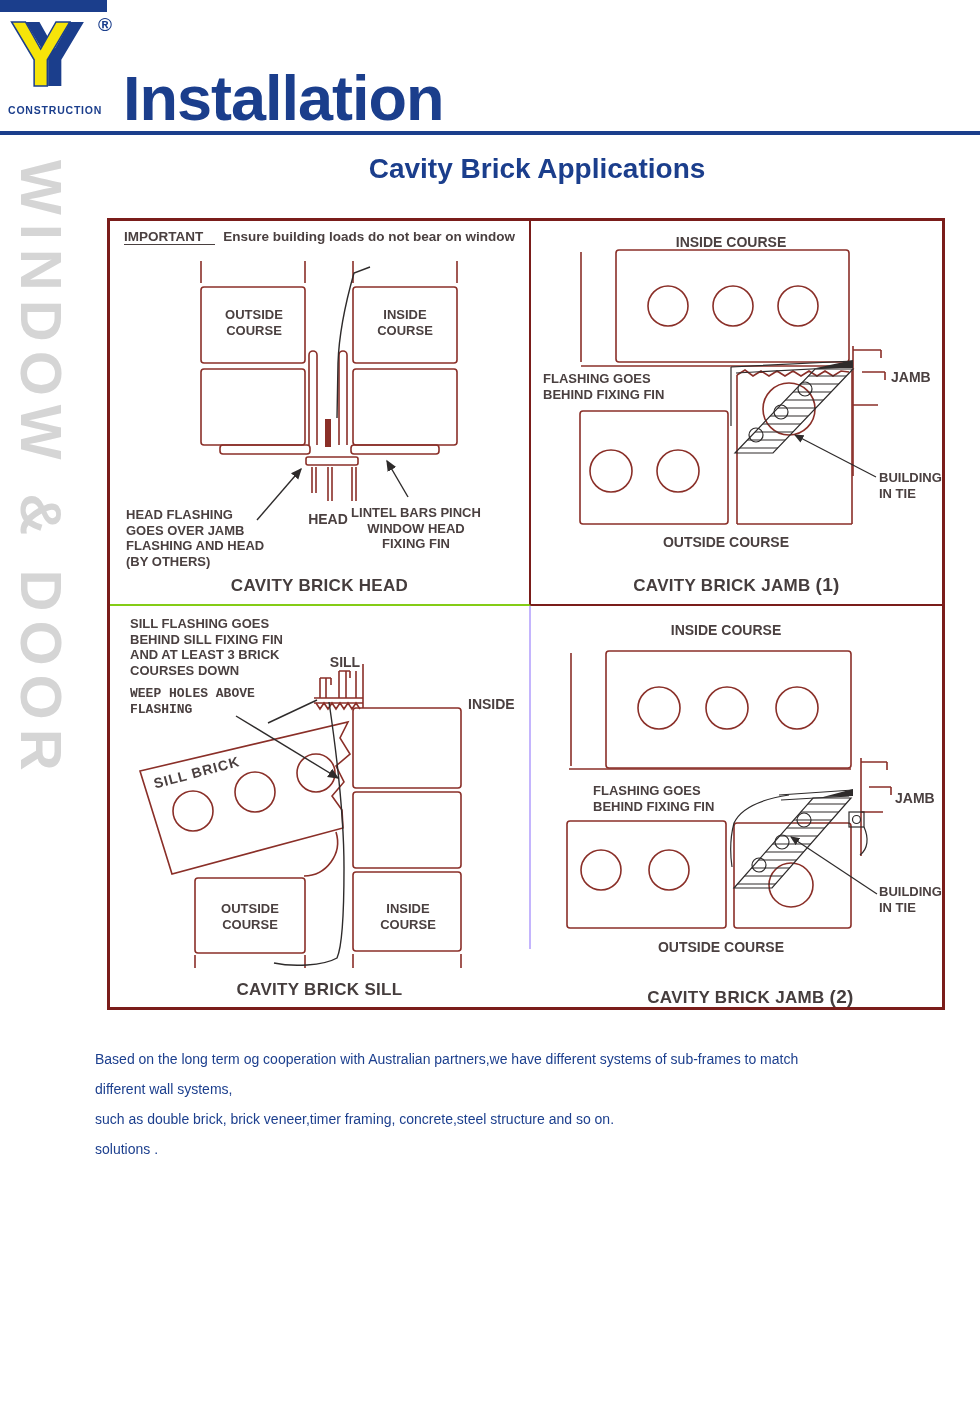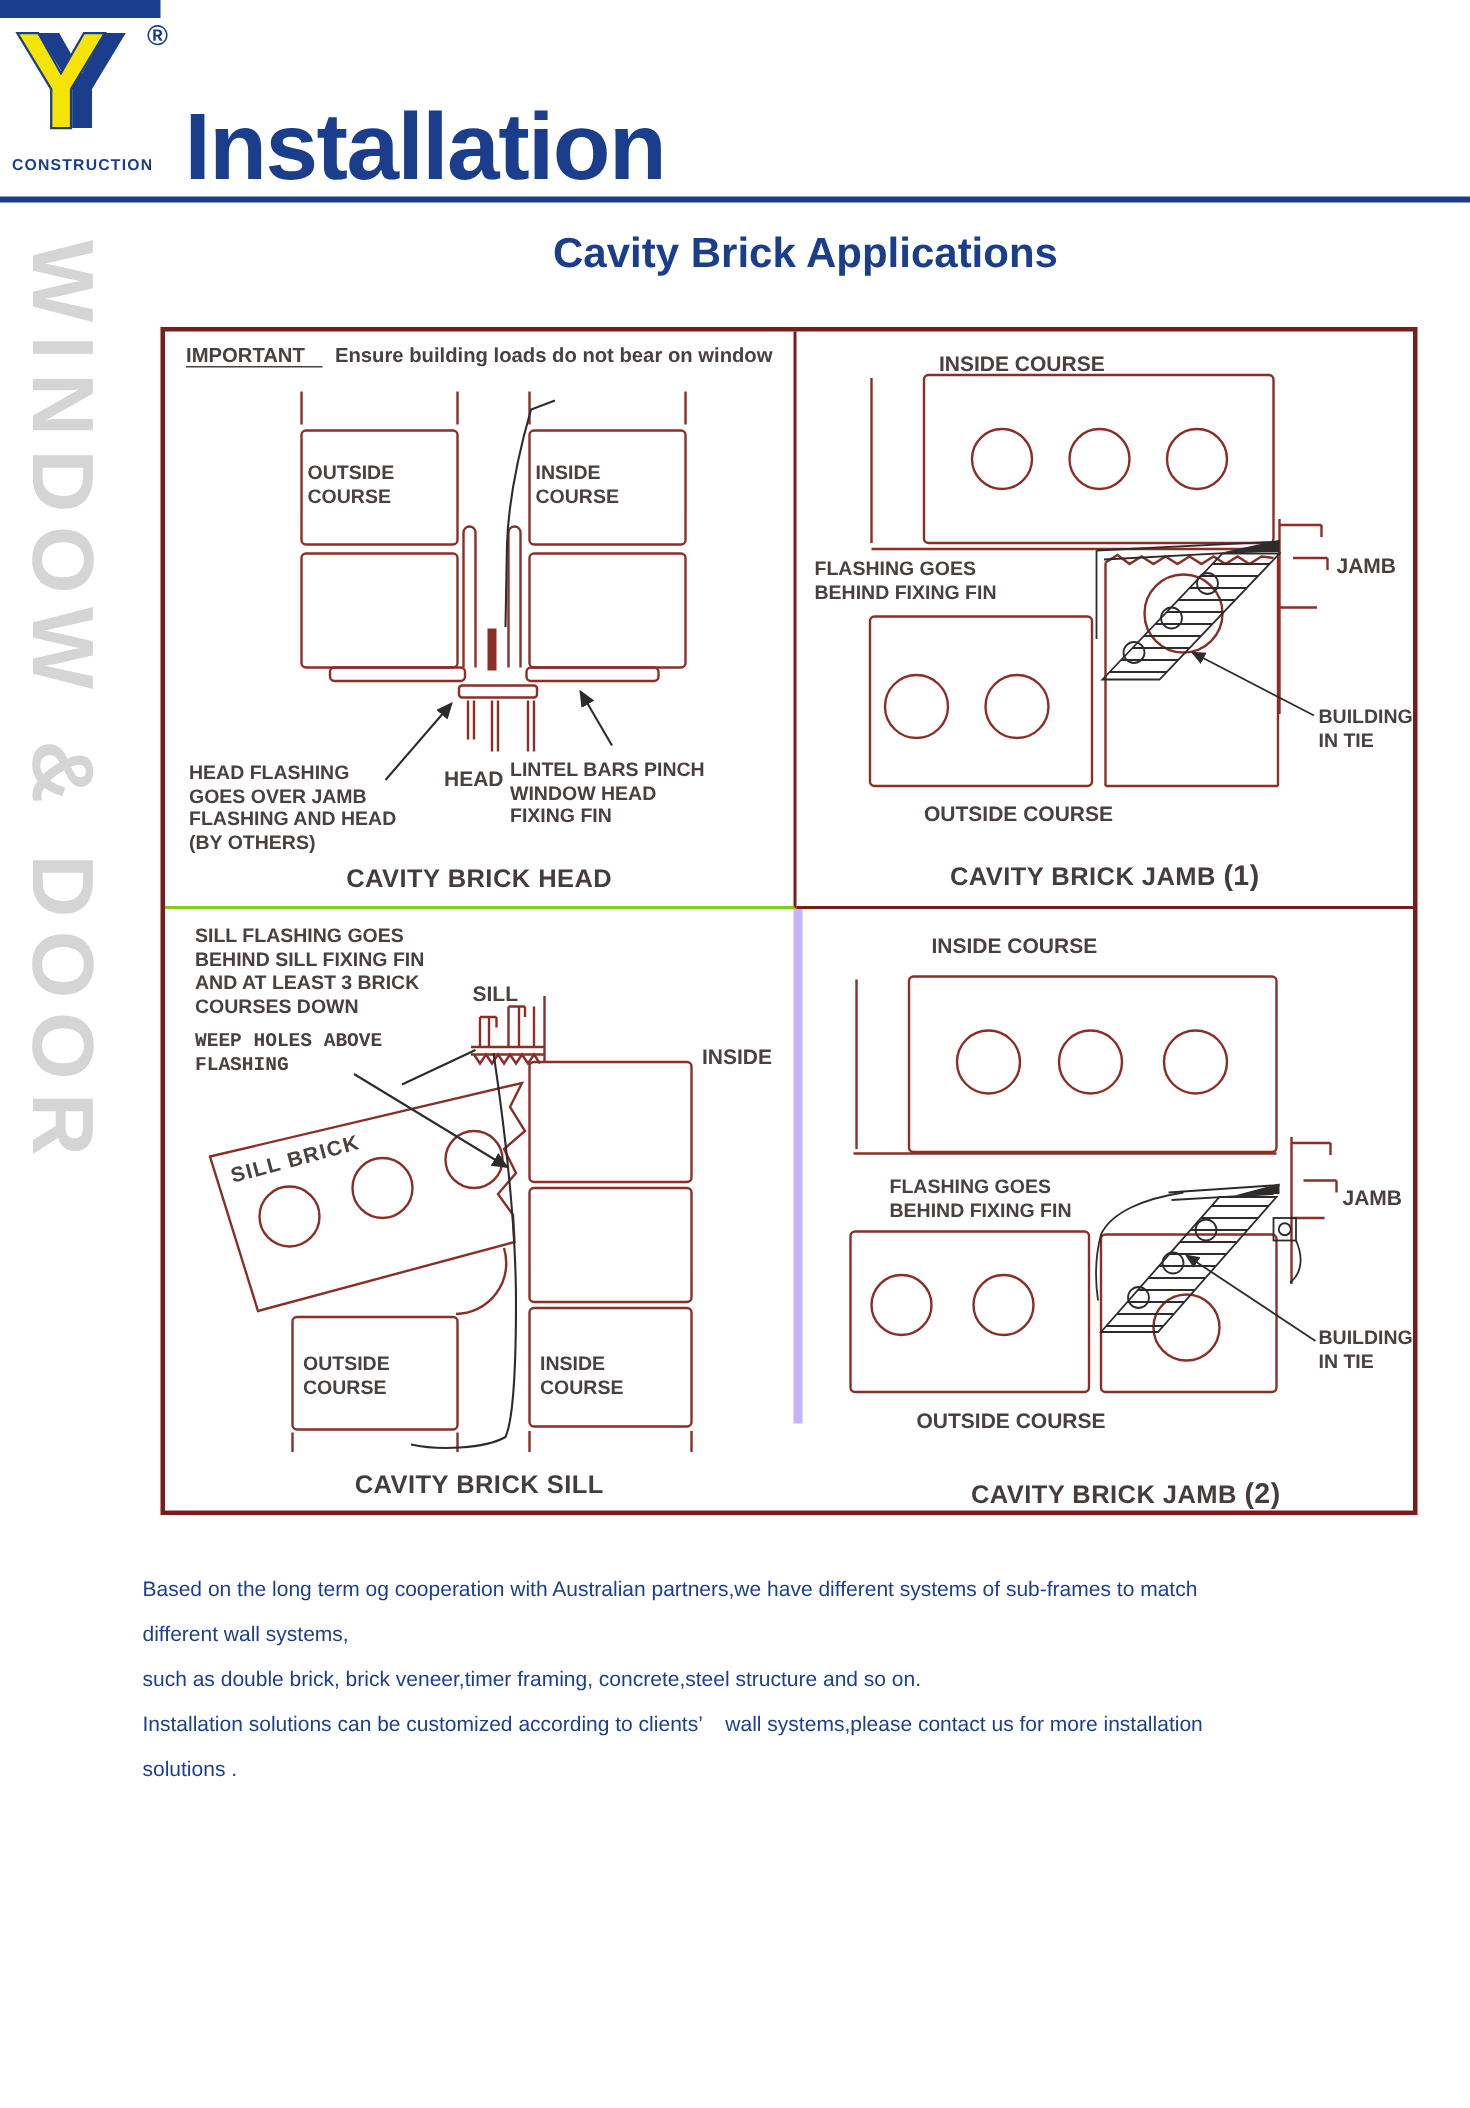--- a/index.html
+++ b/index.html
@@ -22,26 +22,26 @@
   
   .watermark{position:absolute;left:12px;top:160px;writing-mode:vertical-rl;
              font-size:58px;font-weight:700;letter-spacing:9px;color:#d5d5d5;line-height:1;}
   
   .section-title{position:absolute;left:107px;top:153px;width:860px;text-align:center;
                  font-size:28px;font-weight:600;color:#1b3e8c;}
   .grid{position:absolute;left:107px;top:218px;width:832px;height:786px;border:3px solid #7a1d1a;}
   .panel{position:absolute;}
   .p-head {left:0;     top:0;     width:419px;height:383px;border-right:2px solid #7a1d1a;border-bottom:2px solid #84cc16;}
   .p-jamb1{left:421px; top:0;     width:411px;height:383px;border-bottom:2px solid #7a1d1a;}
-  .p-sill {left:0;     top:385px; width:419px;height:343px;border-right:6px solid #c4b5fd;}
+  .p-sill {left:0;     top:385px; width:419px;height:343px;border-right:2px solid #c4b5fd;}
   .p-jamb2{left:421px; top:385px; width:411px;height:401px;}
   .art{position:absolute;left:0;top:0;}
   .lbl{position:absolute;font-size:13px;font-weight:700;color:#4a4040;line-height:1.2;
        white-space:pre-line;}
-  .ctr{text-align:left;}
+  .ctr{text-align:center;}
   .imp-line{position:absolute;left:14px;top:8px;font-size:13.5px;font-weight:700;color:#4a4040;}
   .imp-word{border-bottom:1.6px solid #4a4040;padding-right:12px;margin-right:8px;}
   .cap{position:absolute;left:0;right:0;text-align:center;font-size:17px;font-weight:600;
        color:#453d3d;letter-spacing:0.3px;}
   .cap .num{font-weight:800;font-size:19px;}
   .rot{transform:rotate(-15deg);transform-origin:left top;font-size:14px;letter-spacing:1px;}
   
   .footer{position:absolute;left:95px;top:1044px;width:870px;color:#1c3f8e;}
   .fline{white-space:pre-wrap;font-size:14px;line-height:30px;font-weight:400;}
 </style>
@@ -262,17 +262,16 @@
       <div class="cap" style="top:380px;padding-left:28px;">
         <span>CAVITY BRICK JAMB</span> <span class="num">(2)</span>
       </div>
     </div>
   </div>
 
   <div class="footer">
     <div class="fline">Based on the long term og cooperation with Australian partners,we have different systems of sub-frames to match</div>
     <div class="fline">different wall systems,</div>
     <div class="fline">such as double brick, brick veneer,timer framing, concrete,steel structure and so on.</div>
-    <div class="fline">Installation solutions can be customized according to clients’    wall systems,please contact us for more installation</div>
     <div class="fline">solutions .</div>
   </div>
 
 </div>
 
 </body></html>

